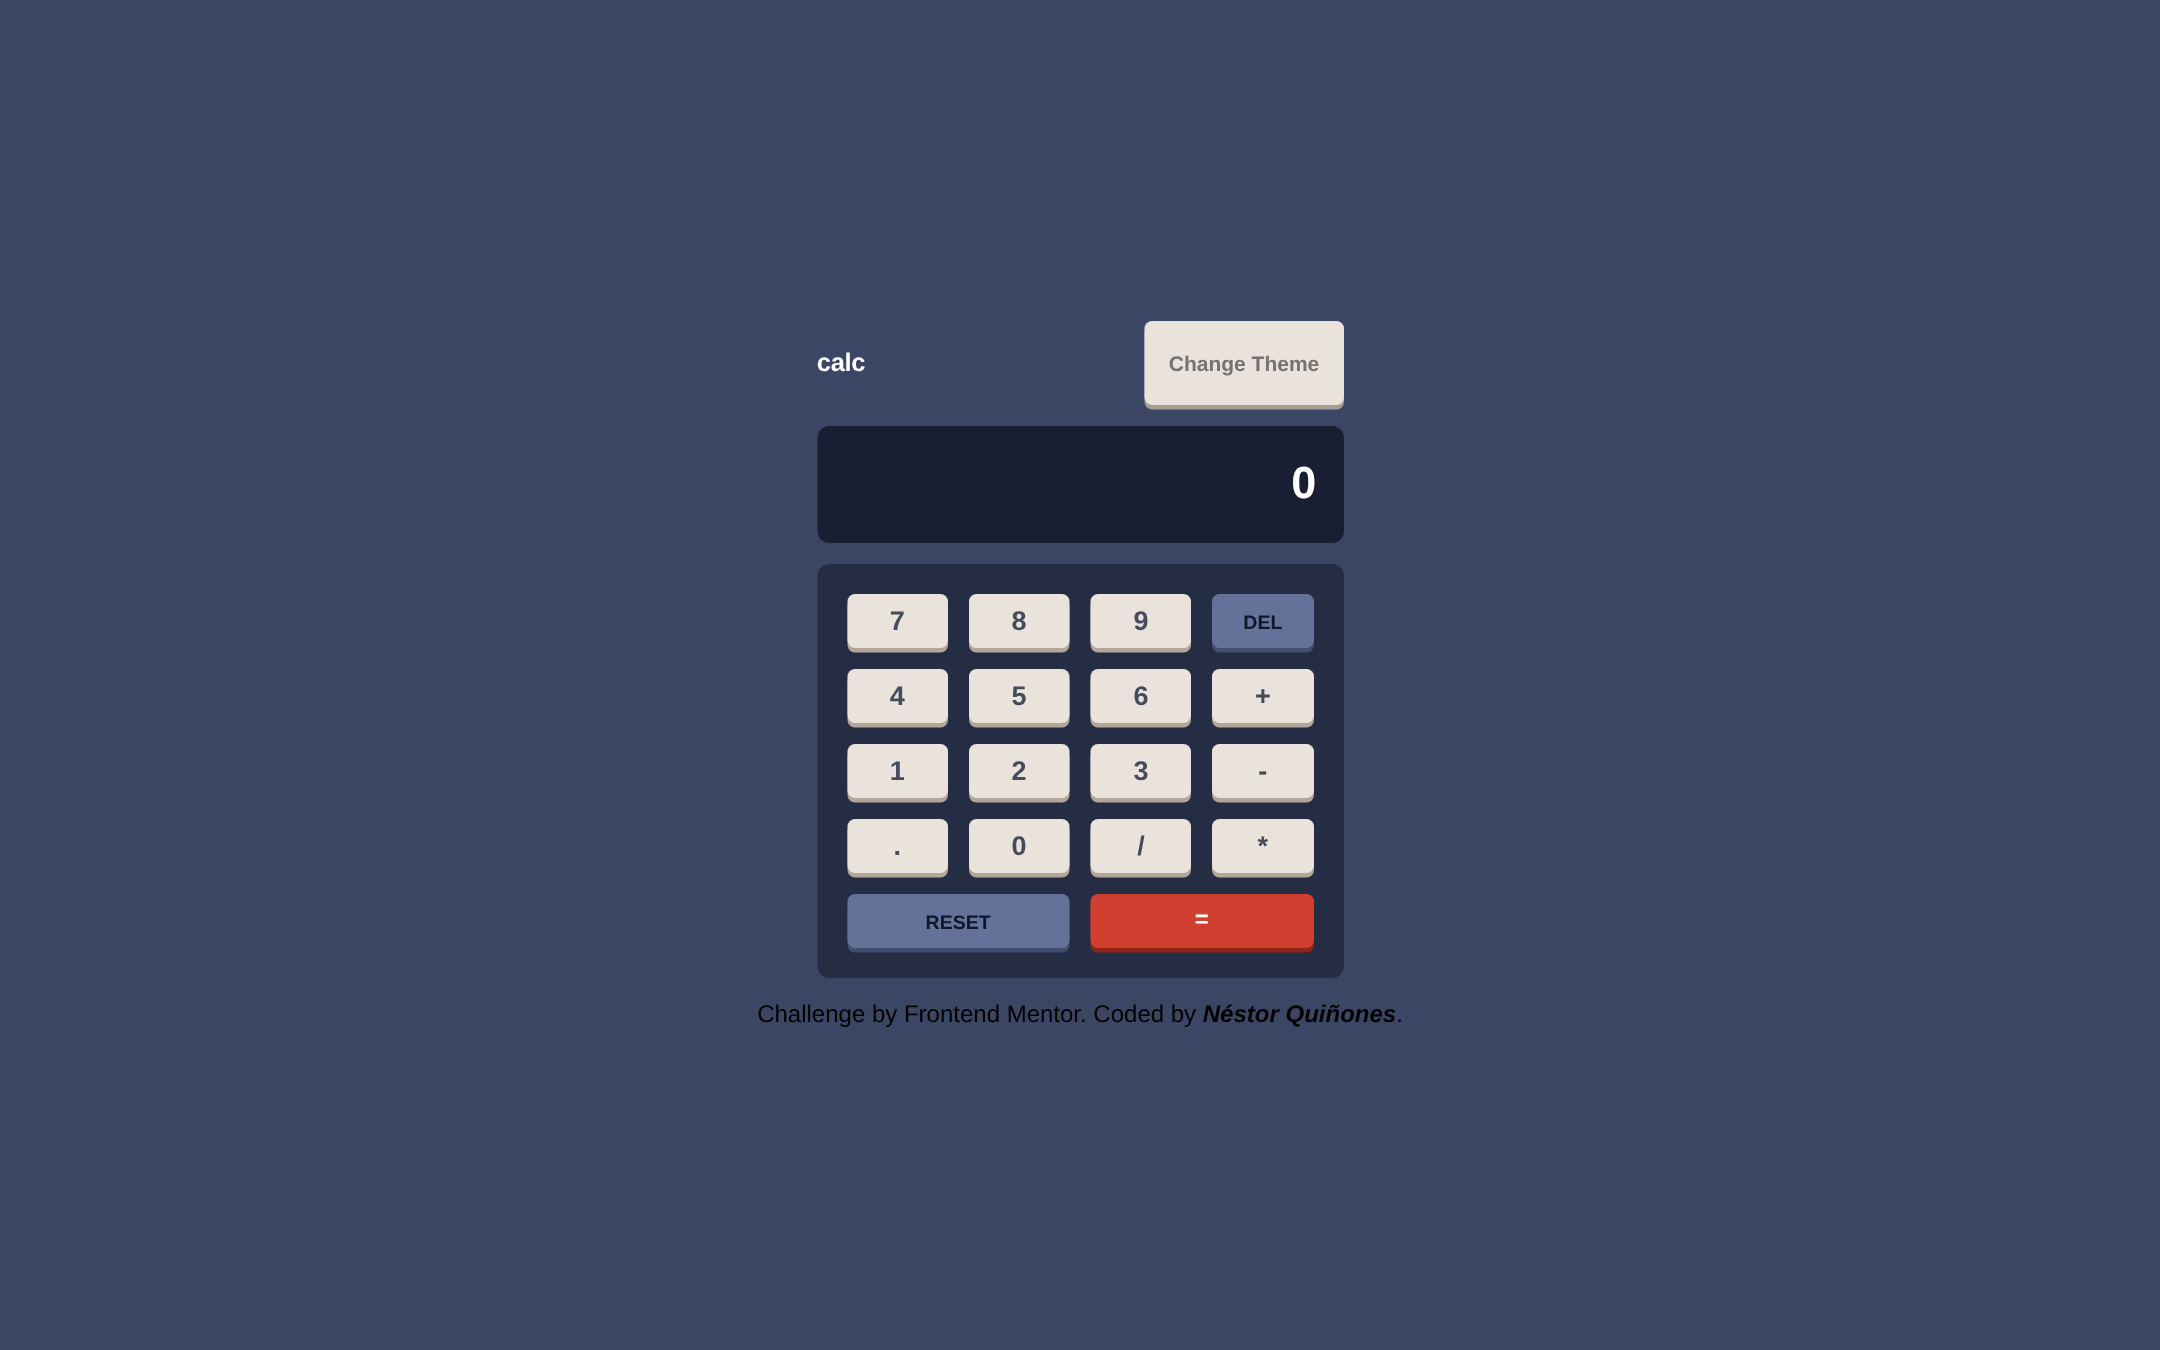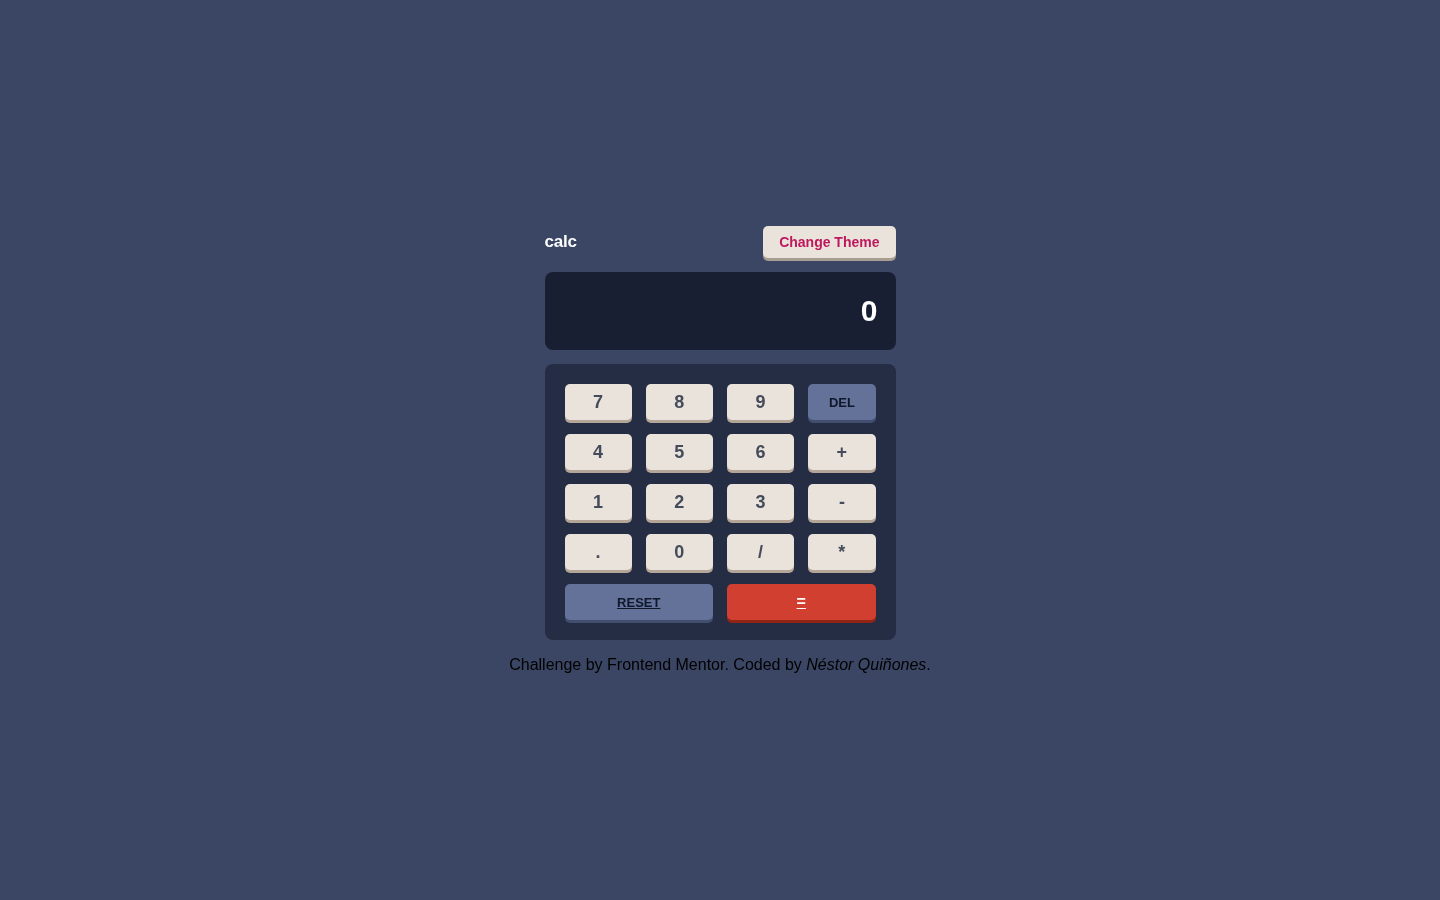--- a/index.html
+++ b/index.html
@@ -23,24 +23,24 @@
       margin-bottom: 14px;
     }
     .logo {
       color: #fcfdfd;
       font-weight: 800;
       font-size: 17px;
       letter-spacing: -0.2px;
     }
     .theme-btn {
       background: #eae3db;
-      color: #be185d;
+      color: #737373;
       border: none;
       border-radius: 5px;
-      padding: 8px 16px;
+      padding: 20px 16px;
       font-size: 14px;
       font-weight: 700;
       cursor: pointer;
       box-shadow: 0 3px 0 #a79d91;
     }
     .display {
       background: #181f32;
       color: #ffffff;
       border-radius: 8px;
       padding: 22px 18px;
@@ -81,30 +81,29 @@
       box-shadow: 0 3px 0 #414e70;
     }
     .key-eq {
       background: #d13f30;
       color: #ffffff;
       font-size: 16px;
       box-shadow: 0 3px 0 #922417;
     }
     .key-wide {
       grid-column: span 2;
-      text-decoration: underline;
     }
     .attribution {
       margin-top: 16px;
       color: #000000;
       font-size: 16px;
       text-align: center;
     }
     .attribution em {
-      font-weight: 400;
+      font-weight: 700;
       font-style: italic;
     }
   </style>
 </head>
 <body>
 
 <div class="calculator">
   <div class="header">
     <div class="logo">calc</div>
     <button class="theme-btn">Change Theme</button>

